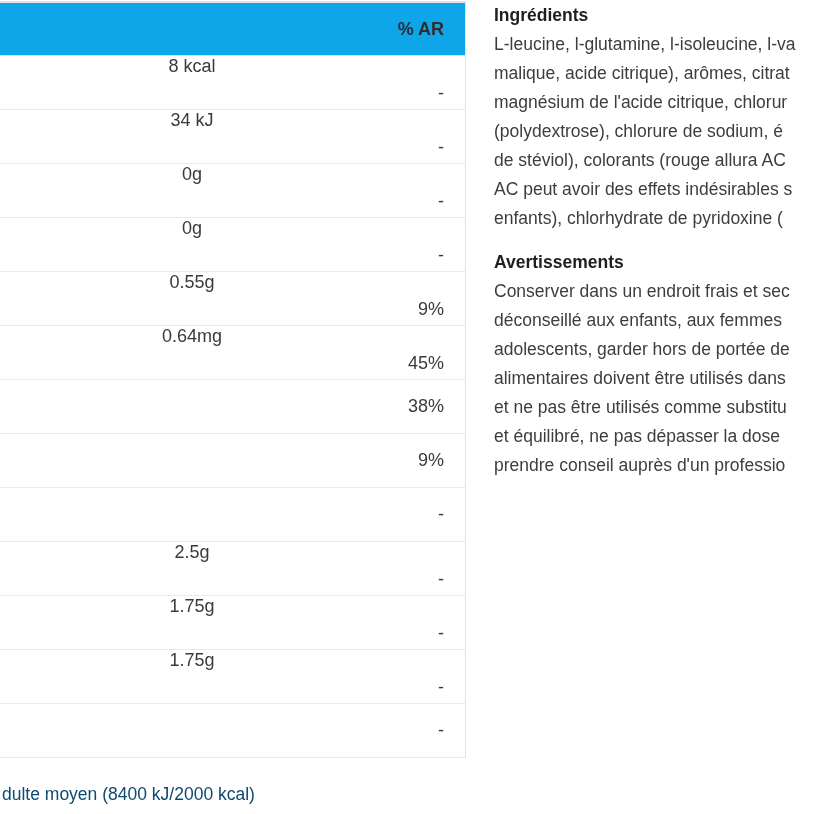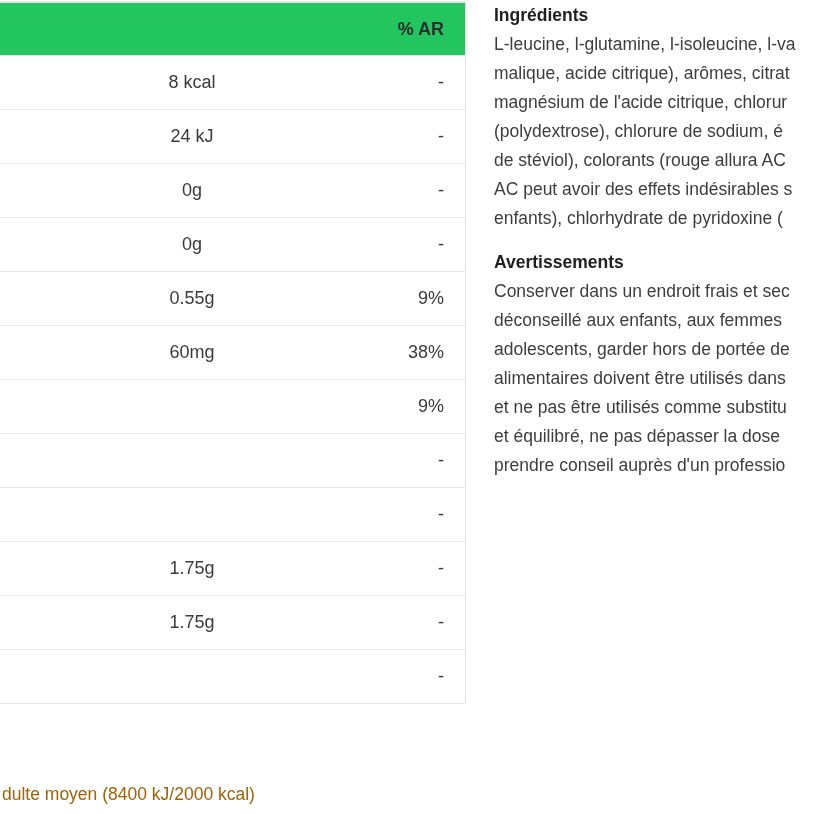--- a/index.html
+++ b/index.html
@@ -24,30 +24,31 @@
     left: 0;
     top: 1px;
     width: 465px;
     border-top: 2px solid #e3e3e3;
     border-right: 1px solid #e3e3e3;
     color: #3a3a3a;
   }
   .ntable .thead {
     display: flex;
     height: 52px;
-    background: #22c55e;
+    background: #0ea5e9;
     border-bottom: 1px solid #e0e0e0;
     font-weight: bold;
     color: #2e2e2e;
   }
   .ntable .trow {
     display: flex;
     height: 53px;
     border-bottom: 1px solid #e9e9e9;
     background: #ffffff;
+    flex-direction: column;
   }
   .cell-amount {
     width: 384px;
     display: flex;
     align-items: center;
     justify-content: center;
     font-size: 18px;
   }
   .cell-ar {
     flex: 1;
@@ -58,21 +59,21 @@
     font-size: 18px;
   }
   .thead .cell-ar { font-size: 18px; }
 
   .footnote {
     position: absolute;
     left: 2px;
     top: 783px;
     font-size: 17.5px;
     line-height: 22px;
-    color: #a16207;
+    color: #0c4a6e;
     white-space: nowrap;
   }
 
   
   .info {
     position: absolute;
     left: 494px;
     top: 1px;
     width: 420px; 
     color: #3d3d3d;
@@ -100,46 +101,50 @@
     <div class="thead">
       <div class="cell-amount"></div>
       <div class="cell-ar">% AR</div>
     </div>
 
     <div class="trow">
       <div class="cell-amount">8 kcal</div>
       <div class="cell-ar">-</div>
     </div>
     <div class="trow">
-      <div class="cell-amount">24 kJ</div>
+      <div class="cell-amount">34 kJ</div>
       <div class="cell-ar">-</div>
     </div>
     <div class="trow">
       <div class="cell-amount">0g</div>
       <div class="cell-ar">-</div>
     </div>
     <div class="trow">
       <div class="cell-amount">0g</div>
       <div class="cell-ar">-</div>
     </div>
     <div class="trow">
       <div class="cell-amount">0.55g</div>
       <div class="cell-ar">9%</div>
     </div>
     <div class="trow">
-      <div class="cell-amount">60mg</div>
+      <div class="cell-amount">0.64mg</div>
+      <div class="cell-ar">45%</div>
+    </div>
+    <div class="trow">
       <div class="cell-ar">38%</div>
     </div>
     <div class="trow">
       <div class="cell-ar">9%</div>
     </div>
     <div class="trow">
       <div class="cell-ar">-</div>
     </div>
     <div class="trow">
+      <div class="cell-amount">2.5g</div>
       <div class="cell-ar">-</div>
     </div>
     <div class="trow">
       <div class="cell-amount">1.75g</div>
       <div class="cell-ar">-</div>
     </div>
     <div class="trow">
       <div class="cell-amount">1.75g</div>
       <div class="cell-ar">-</div>
     </div>

